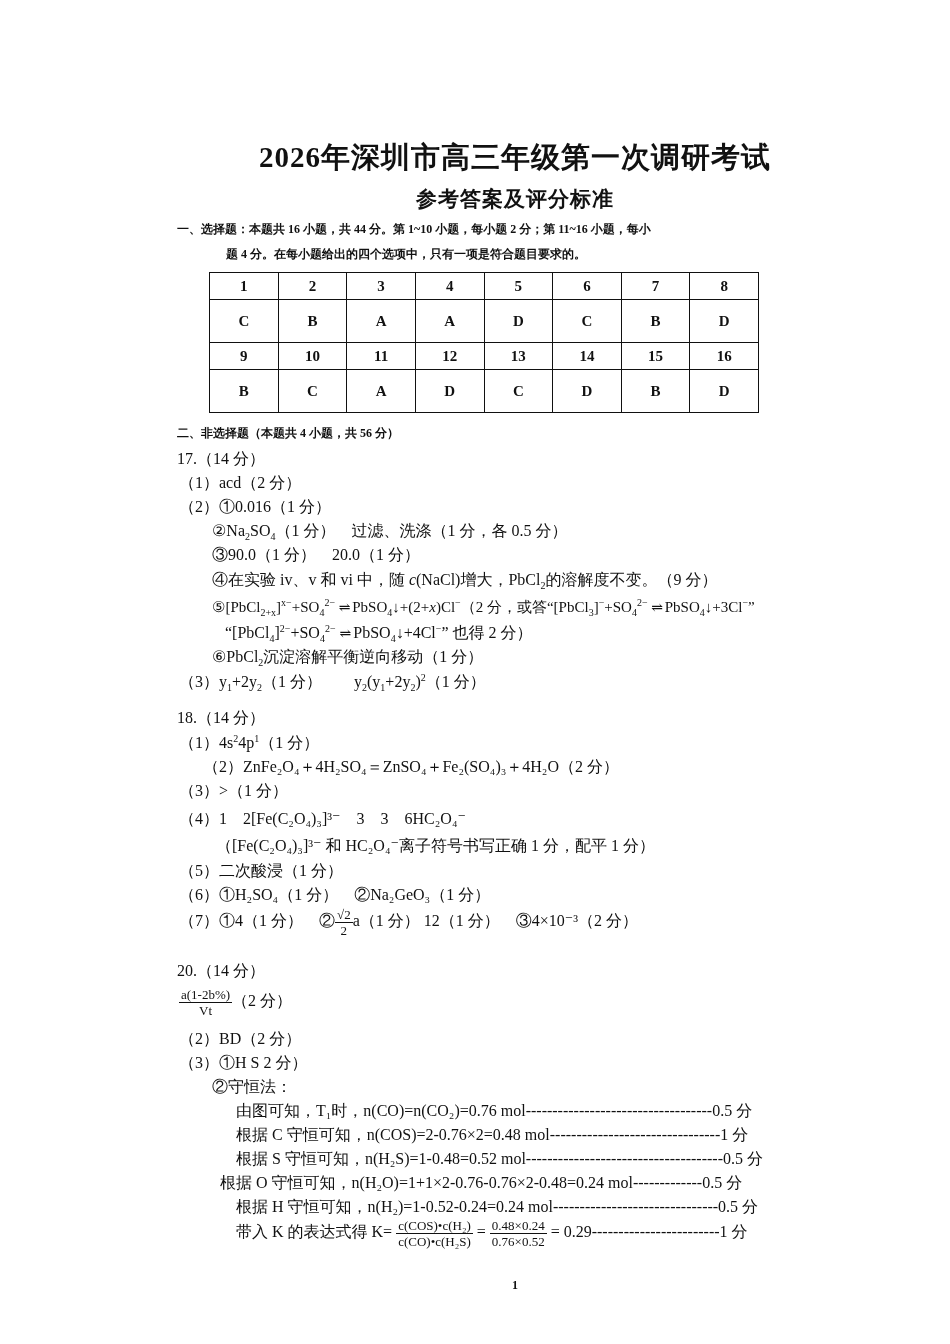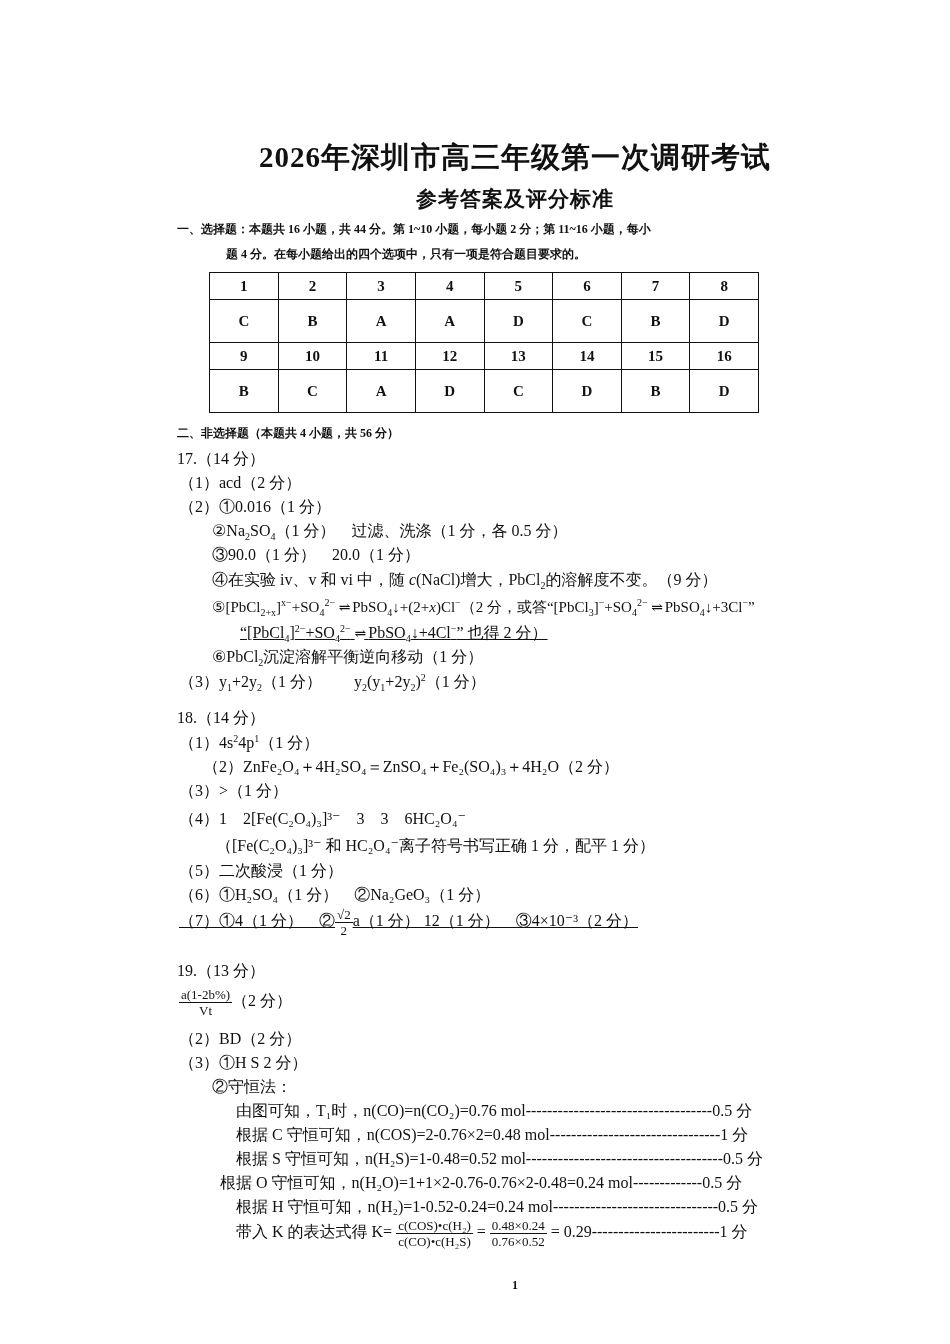--- a/index.html
+++ b/index.html
@@ -78,35 +78,35 @@
 
 <div class="abs sec-head" style="left:137px; top:425px;">二、非选择题（本题共 4 小题，共 56 分）</div>
 
 <div class="abs line" style="left:137px; top:449px;">17.（14 分）</div>
 <div class="abs line" style="left:139px; top:473px;">（1）acd（2 分）</div>
 <div class="abs line" style="left:139px; top:497px;">（2）①0.016（1 分）</div>
 <div class="abs line" style="left:172px; top:521px;"><span>②Na</span><sub>2</sub><span>SO</span><sub>4</sub><span>（1 分）　过滤、洗涤（1 分，各 0.5 分）</span></div>
 <div class="abs line" style="left:172px; top:545px;">③90.0（1 分）　20.0（1 分）</div>
 <div class="abs line" style="left:172px; top:570px;"><span>④在实验 iv、v 和 vi 中，随 </span><i>c</i><span>(NaCl)增大，PbCl</span><sub>2</sub><span>的溶解度不变。（9 分）</span></div>
 <div class="abs line" style="left:172px; top:598px; font-size:15px;"><span>⑤[PbCl</span><sub>2+x</sub><span>]</span><sup>x−</sup><span>+SO</span><sub>4</sub><sup>2−</sup> <span class="eq-arrow">⇌</span> <span>PbSO</span><sub>4</sub><span>↓+(2+</span><i>x</i><span>)Cl</span><sup>−</sup><span>（2 分，或答“[PbCl</span><sub>3</sub><span>]</span><sup>−</sup><span>+SO</span><sub>4</sub><sup>2−</sup> <span class="eq-arrow">⇌</span> <span>PbSO</span><sub>4</sub><span>↓+3Cl</span><sup>−</sup><span>”</span></div>
-<div class="abs line" style="left:200px; top:623px;text-decoration:underline;"><span>“[PbCl</span><sub>4</sub><span>]</span><sup>2−</sup><span>+SO</span><sub>4</sub><sup>2−</sup> <span class="eq-arrow">⇌</span> <span>PbSO</span><sub>4</sub><span>↓+4Cl</span><sup>−</sup><span>” 也得 2 分）</span></div>
+<div class="abs line" style="left:185px; top:623px;"><span>“[PbCl</span><sub>4</sub><span>]</span><sup>2−</sup><span>+SO</span><sub>4</sub><sup>2−</sup> <span class="eq-arrow">⇌</span> <span>PbSO</span><sub>4</sub><span>↓+4Cl</span><sup>−</sup><span>” 也得 2 分）</span></div>
 <div class="abs line" style="left:172px; top:647px;"><span>⑥PbCl</span><sub>2</sub><span>沉淀溶解平衡逆向移动（1 分）</span></div>
 <div class="abs line" style="left:139px; top:672px;"><span>（3）y</span><sub>1</sub><span>+2y</span><sub>2</sub><span>（1 分）　　y</span><sub>2</sub><span>(y</span><sub>1</sub><span>+2y</span><sub>2</sub><span>)</span><sup>2</sup><span>（1 分）</span></div>
 
 <div class="abs line" style="left:137px; top:708px;">18.（14 分）</div>
 <div class="abs line" style="left:139px; top:733px;"><span>（1）4s</span><sup>2</sup><span>4p</span><sup>1</sup><span>（1 分）</span></div>
 <div class="abs line" style="left:139px; top:757px;margin-left:24px;">（2）ZnFe₂O₄＋4H₂SO₄＝ZnSO₄＋Fe₂(SO₄)₃＋4H₂O（2 分）</div>
 <div class="abs line" style="left:139px; top:781px;">（3）&gt;（1 分）</div>
 <div class="abs line" style="left:139px; top:809px;">（4）1　2[Fe(C₂O₄)₃]³⁻　3　3　6HC₂O₄⁻</div>
 <div class="abs line" style="left:176px; top:836px;">（[Fe(C₂O₄)₃]³⁻ 和 HC₂O₄⁻离子符号书写正确 1 分，配平 1 分）</div>
 <div class="abs line" style="left:139px; top:861px;">（5）二次酸浸（1 分）</div>
 <div class="abs line" style="left:139px; top:885px;">（6）①H₂SO₄（1 分）　②Na₂GeO₃（1 分）</div>
-<div class="abs line" style="left:139px; top:907px;text-decoration:underline;"><span>（7）①4（1 分）　②</span><span class="frac"><span class="n">√2</span><span class="d">2</span></span><span>a（1 分）  12（1 分）　③4×10⁻³（2 分）</span></div>
+<div class="abs line" style="left:139px; top:907px;"><span>（7）①4（1 分）　②</span><span class="frac"><span class="n">√2</span><span class="d">2</span></span><span>a（1 分）  12（1 分）　③4×10⁻³（2 分）</span></div>
 
-<div class="abs line" style="left:137px; top:961px;">19.（13 分）</div>
+<div class="abs line" style="left:137px; top:961px;">20.（14 分）</div>
 <div class="abs line" style="left:139px; top:987px;"><span class="frac"><span class="n">a(1-2b%)</span><span class="d">Vt</span></span><span>（2 分）</span></div>
 <div class="abs line" style="left:139px; top:1029px;">（2）BD（2 分）</div>
 <div class="abs line" style="left:139px; top:1053px;">（3）①H S  2 分）</div>
 <div class="abs line" style="left:172px; top:1077px;text-align:center;">②守恒法：</div>
 
 <div class="abs line" style="left:196px; top:1101px;"><span>由图可知，T₁时，n(CO)=n(CO₂)=0.76 mol</span><span>-----------------------------------</span><span>0.5 分</span></div>
 <div class="abs line" style="left:196px; top:1125px;"><span>根据 C 守恒可知，n(COS)=2-0.76×2=0.48 mol</span><span>--------------------------------</span><span>1 分</span></div>
 <div class="abs line" style="left:196px; top:1149px;"><span>根据 S 守恒可知，n(H₂S)=1-0.48=0.52 mol</span><span>-------------------------------------</span><span>0.5 分</span></div>
 <div class="abs line" style="left:180px; top:1173px;"><span>根据 O 守恒可知，n(H₂O)=1+1×2-0.76-0.76×2-0.48=0.24 mol</span><span>-------------</span><span>0.5 分</span></div>
 <div class="abs line" style="left:196px; top:1197px;"><span>根据 H 守恒可知，n(H₂)=1-0.52-0.24=0.24 mol</span><span>-------------------------------</span><span>0.5 分</span></div>

